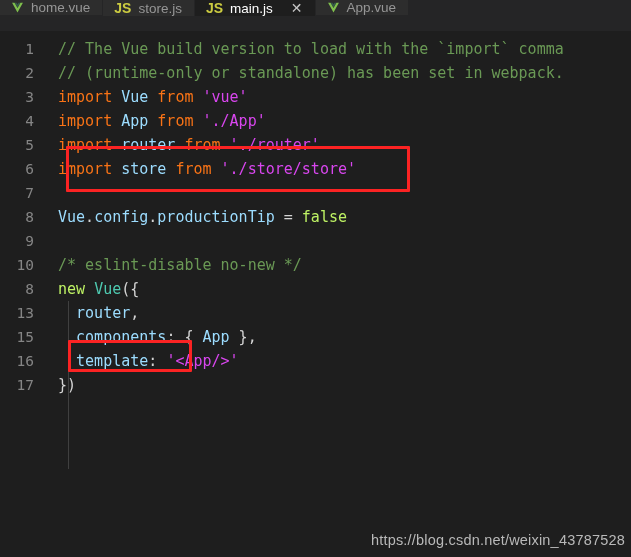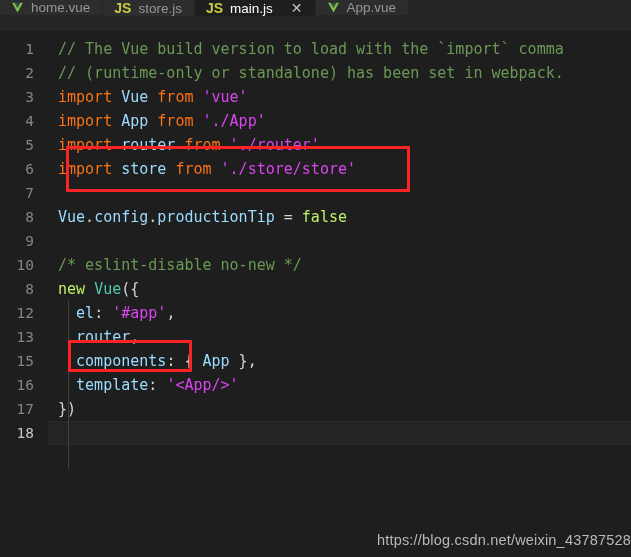--- a/index.html
+++ b/index.html
@@ -138,21 +138,21 @@
     position: absolute;
     border: 3px solid #fb2323;
     box-sizing: border-box;
     pointer-events: none;
     border-radius: 1px;
   }
 
   
   .watermark {
     position: absolute;
-    right: 0;
+    right: 6px;
     bottom: 9px;
     color: #b9b9b9;
     font-family: "Liberation Sans", sans-serif;
     font-size: 14.5px;
     letter-spacing: 0.2px;
   }
 </style>
 </head>
 <body>
 
@@ -197,26 +197,24 @@
       <div class="line"><div class="ln">2</div><div class="line-content"><span class="c-comment">// (runtime-only or standalone) has been set in webpack.</span></div></div>
       <div class="line"><div class="ln">3</div><div class="line-content"><span class="c-keyword">import </span><span class="c-var">Vue</span><span class="c-keyword"> from </span><span class="c-string">'vue'</span></div></div>
       <div class="line"><div class="ln">4</div><div class="line-content"><span class="c-keyword">import </span><span class="c-var">App</span><span class="c-keyword"> from </span><span class="c-string">'./App'</span></div></div>
       <div class="line"><div class="ln">5</div><div class="line-content"><span class="c-keyword">import </span><span class="c-var">router</span><span class="c-keyword"> from </span><span class="c-string">'./router'</span></div></div>
       <div class="line"><div class="ln">6</div><div class="line-content"><span class="c-keyword">import </span><span class="c-var">store</span><span class="c-keyword"> from </span><span class="c-string">'./store/store'</span></div></div>
       <div class="line"><div class="ln">7</div><div class="line-content"></div></div>
       <div class="line"><div class="ln">8</div><div class="line-content"><span class="c-var">Vue</span><span class="c-plain">.</span><span class="c-var">config</span><span class="c-plain">.</span><span class="c-var">productionTip</span><span class="c-plain"> = </span><span class="c-control">false</span></div></div>
       <div class="line"><div class="ln">9</div><div class="line-content"></div></div>
       <div class="line"><div class="ln">10</div><div class="line-content"><span class="c-comment">/* eslint-disable no-new */</span></div></div>
       <div class="line"><div class="ln">8</div><div class="line-content"><span class="c-control">new </span><span class="c-type">Vue</span><span class="c-plain">({</span></div></div>
-      <div class="line"><div class="ln">12</div><div class="line-content"><span class="c-plain">  </span><span class="c-var">el</span><span class="c-plain">: </span><span class="c-string">'#app'</span><span class="c-plain">,</span></div></div>
       <div class="line"><div class="ln">13</div><div class="line-content"><span class="c-plain">  </span><span class="c-var">router</span><span class="c-plain">,</span></div></div>
       <div class="line"><div class="ln">15</div><div class="line-content"><span class="c-plain">  </span><span class="c-var">components</span><span class="c-plain">: { </span><span class="c-var">App</span><span class="c-plain"> },</span></div></div>
       <div class="line"><div class="ln">16</div><div class="line-content"><span class="c-plain">  </span><span class="c-var">template</span><span class="c-plain">: </span><span class="c-string">'&lt;App/&gt;'</span></div></div>
       <div class="line"><div class="ln">17</div><div class="line-content"><span class="c-plain">})</span></div></div>
-      <div class="line cursorline"><div class="ln">18</div><div class="line-content"></div></div>
     </div>
   <div class="indent-guide" id="indent-guide" style="top: 270px; height: 168px;"></div>
   <div id="annotation-layer">
       <div class="redbox" style="left: 66px; top: 115px; width: 344px; height: 46px;"></div>
       <div class="redbox" style="left: 68px; top: 309px; width: 124px; height: 32px;"></div>
     </div>
   <div class="watermark">https://blog.csdn.net/weixin_43787528</div>
 </div>
 
 </body></html>

